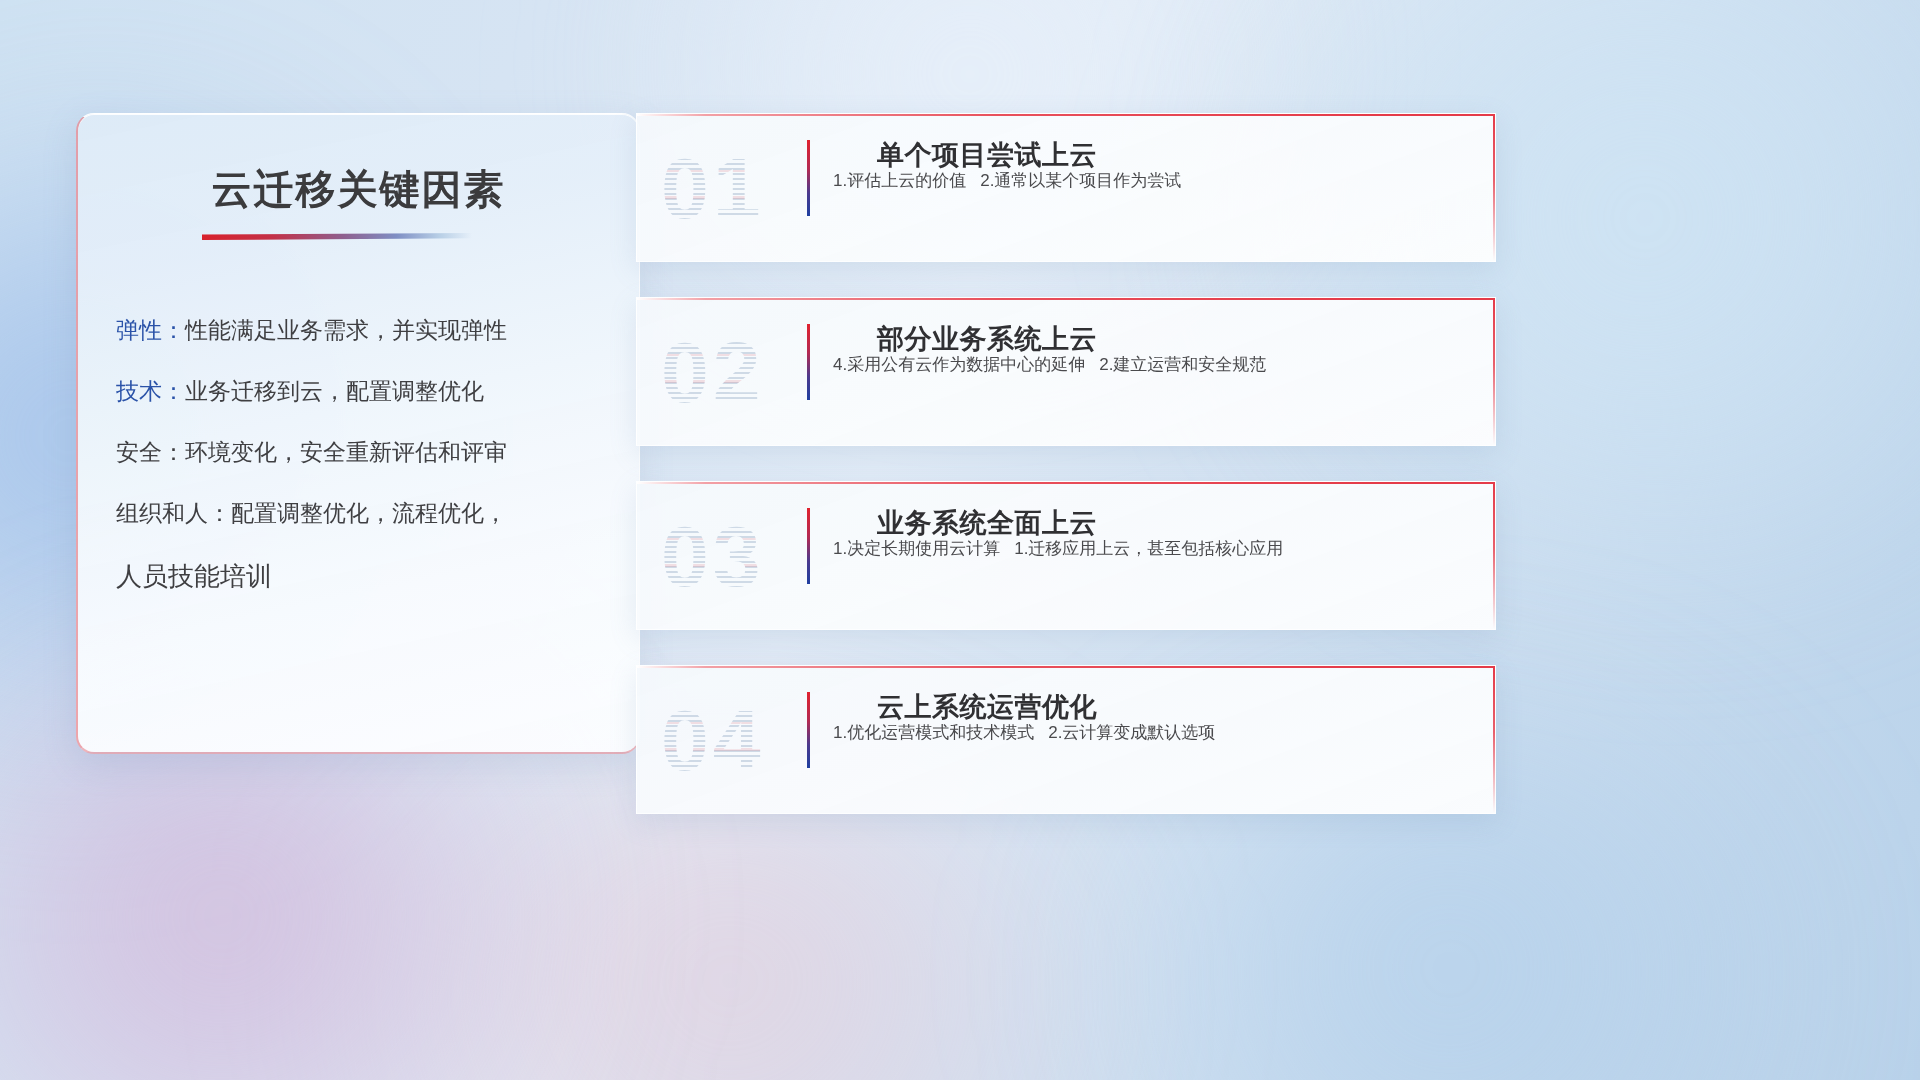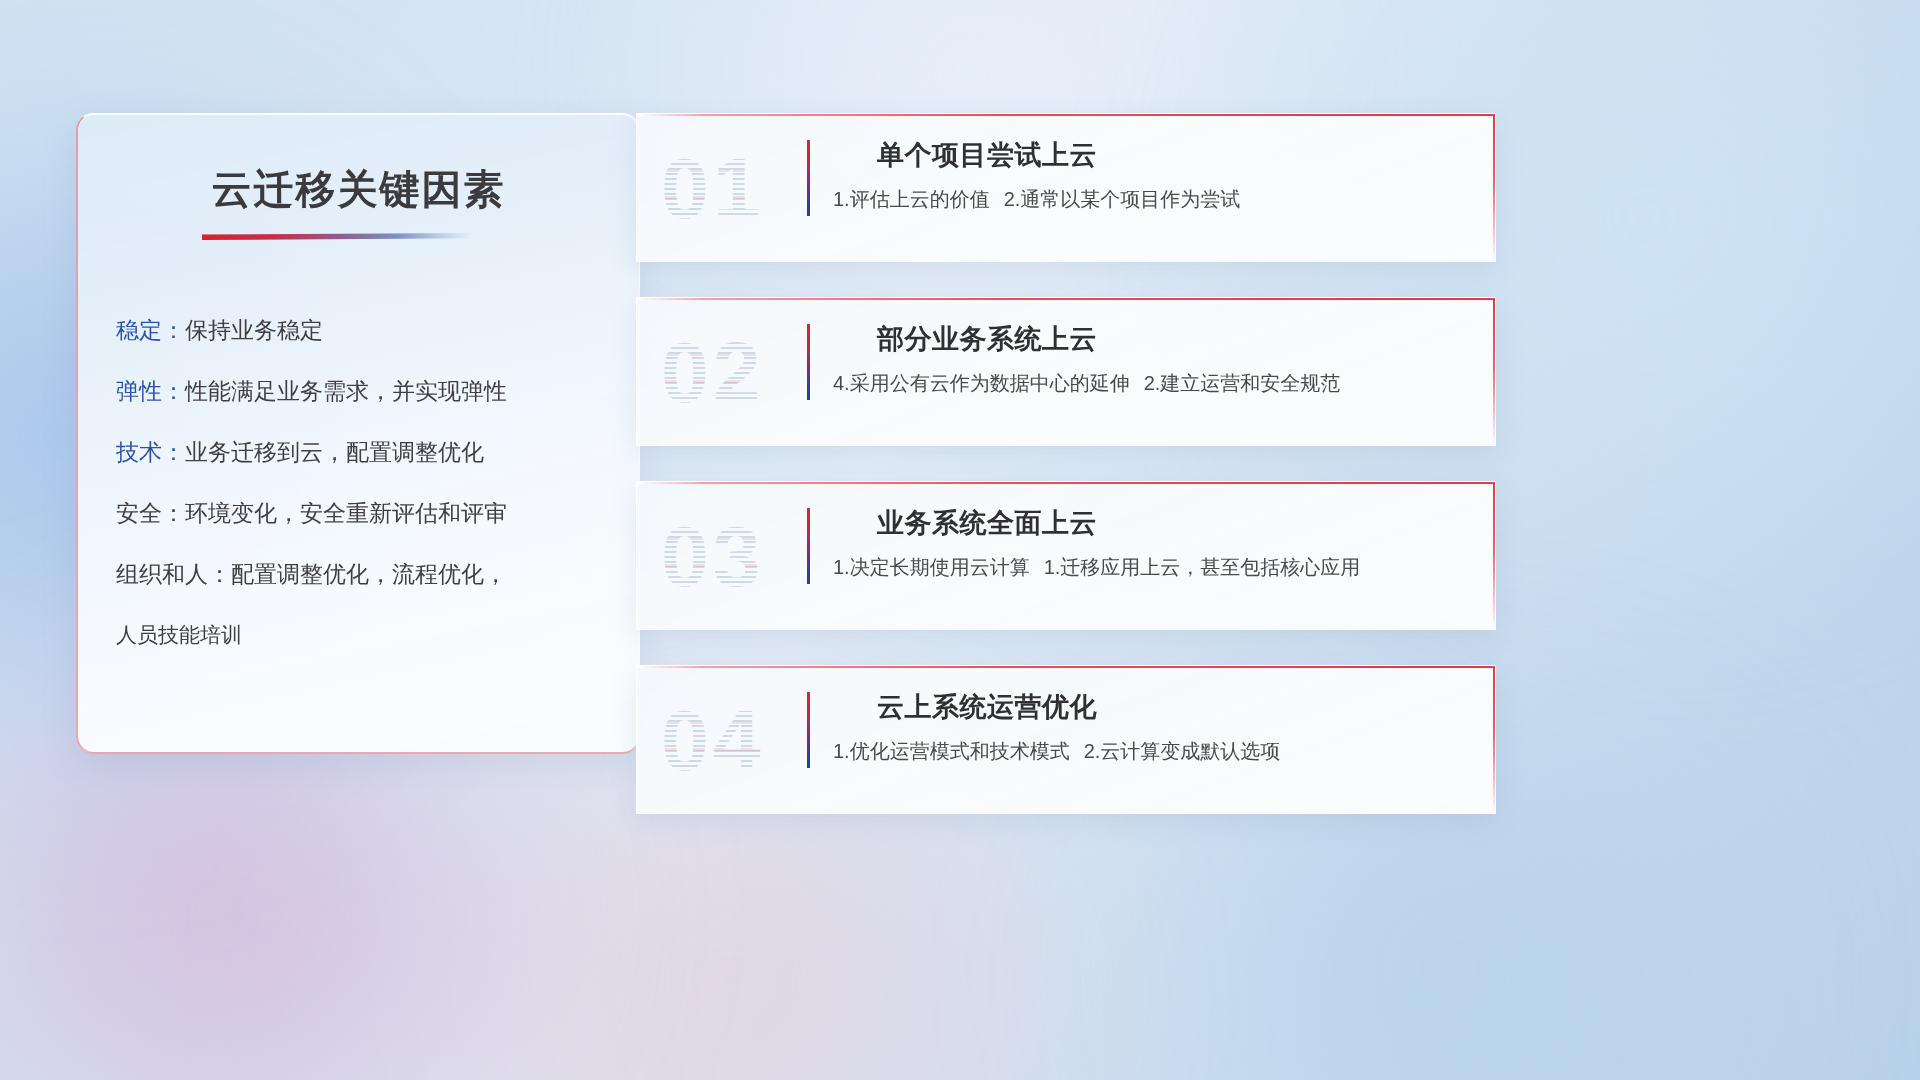--- a/index.html
+++ b/index.html
@@ -59,21 +59,21 @@
     clip-path:polygon(0 22%, 100% 0, 100% 74%, 0 100%);
   }
   .factors { position:absolute; left:38px; right:26px; top:205px; }
   .factor-line {
     font-size:23px; color:#3f3f42; line-height:1;
     margin-bottom:38px; white-space:nowrap;
   }
   .factor-line .lbl { font-weight:normal; }
   .factor-line.accent .lbl { color:#2a52a8; }
   .factor-line.plain .lbl { color:#3f3f42; }
-  .factor-cont { font-size:21px; color:#3f3f42; line-height:1; }
+  .factor-cont { font-size:26px; color:#3f3f42; line-height:1; }
 
   
   .stages { position:absolute; left:636px; top:113px; width:860px; }
   .stage-card {
     position:relative; height:149px; margin-bottom:35px;
     background:linear-gradient(160deg,
         rgba(245,249,253,.94) 0%,
         rgba(250,252,254,.93) 40%,
         rgba(253,254,255,.95) 100%);
     border:1px solid rgba(255,255,255,.8);
@@ -108,21 +108,21 @@
   .divider {
     position:absolute; left:170px; top:26px; width:3px; height:76px;
     background:linear-gradient(180deg,#e0222f 0%, #b42a52 38%, #4a3a8e 70%, #1f3fa0 100%);
   }
   .stage-text { position:absolute; left:196px; top:26px; right:24px; }
   .stage-head {
     font-size:27px; font-weight:bold; color:#303033; line-height:1.15;
     letter-spacing:.5px; white-space:nowrap;margin-left:44px;
   }
   .stage-sub {
-    margin-top:16px; font-size:20px; color:#4a4a4d; line-height:1.2;
+    font-size:17px; color:#4a4a4d; line-height:1.2;
     white-space:nowrap;
   }
   .stage-sub .gap { display:inline-block; width:14px; }
 </style>
 </head>
 <body>
 
 <div class="bg">
   <div class="bg-base"></div>
   <div class="bg-blob blob-f"></div>
@@ -132,23 +132,20 @@
   <div class="bg-blob blob-b"></div>
   <div class="bg-blob blob-e"></div>
 </div>
 
 <section class="left-panel">
   <h1 class="panel-title">云迁移关键因素</h1>
   <div class="title-rule"></div>
 
   <div class="factors">
     <div class="factor-line accent">
-      <span class="lbl">稳定：</span><span>保持业务稳定</span>
-    </div>
-    <div class="factor-line accent">
       <span class="lbl">弹性：</span><span>性能满足业务需求，并实现弹性</span>
     </div>
     <div class="factor-line accent">
       <span class="lbl">技术：</span><span>业务迁移到云，配置调整优化</span>
     </div>
     <div class="factor-line plain">
       <span class="lbl">安全：</span><span>环境变化，安全重新评估和评审</span>
     </div>
     <div class="factor-line plain">
       <span class="lbl">组织和人：</span><span>配置调整优化，流程优化，</span>

